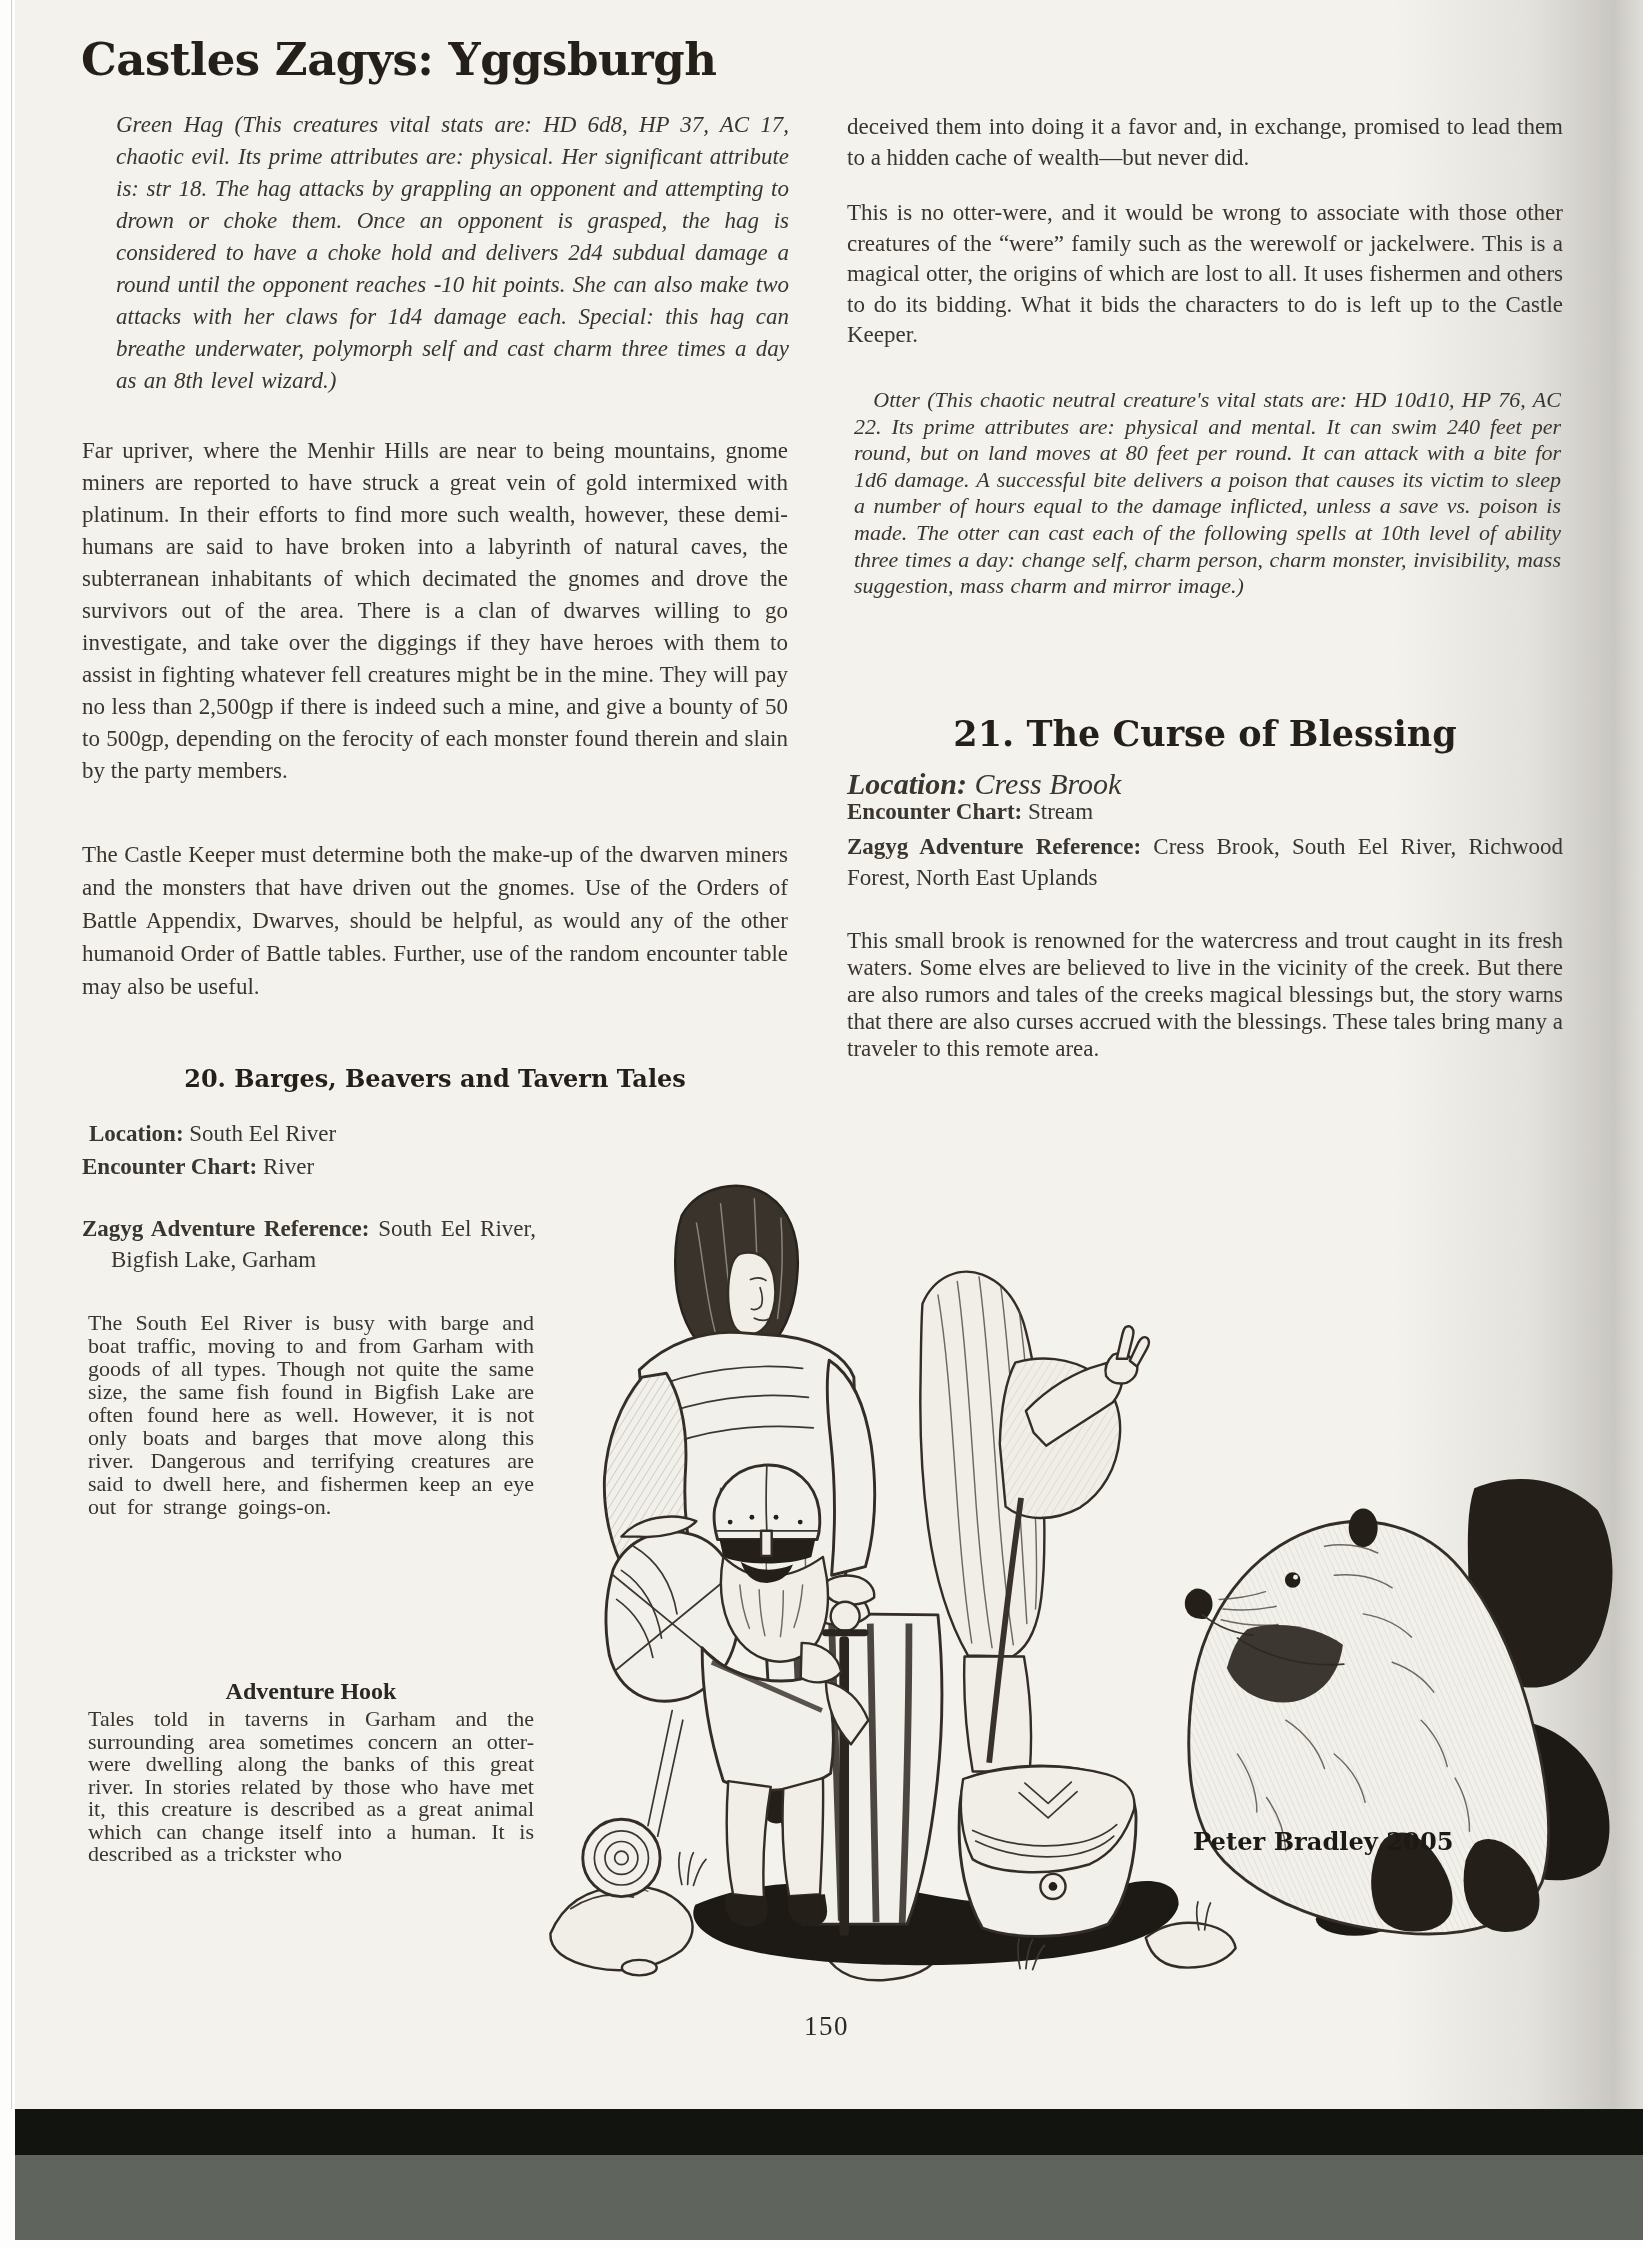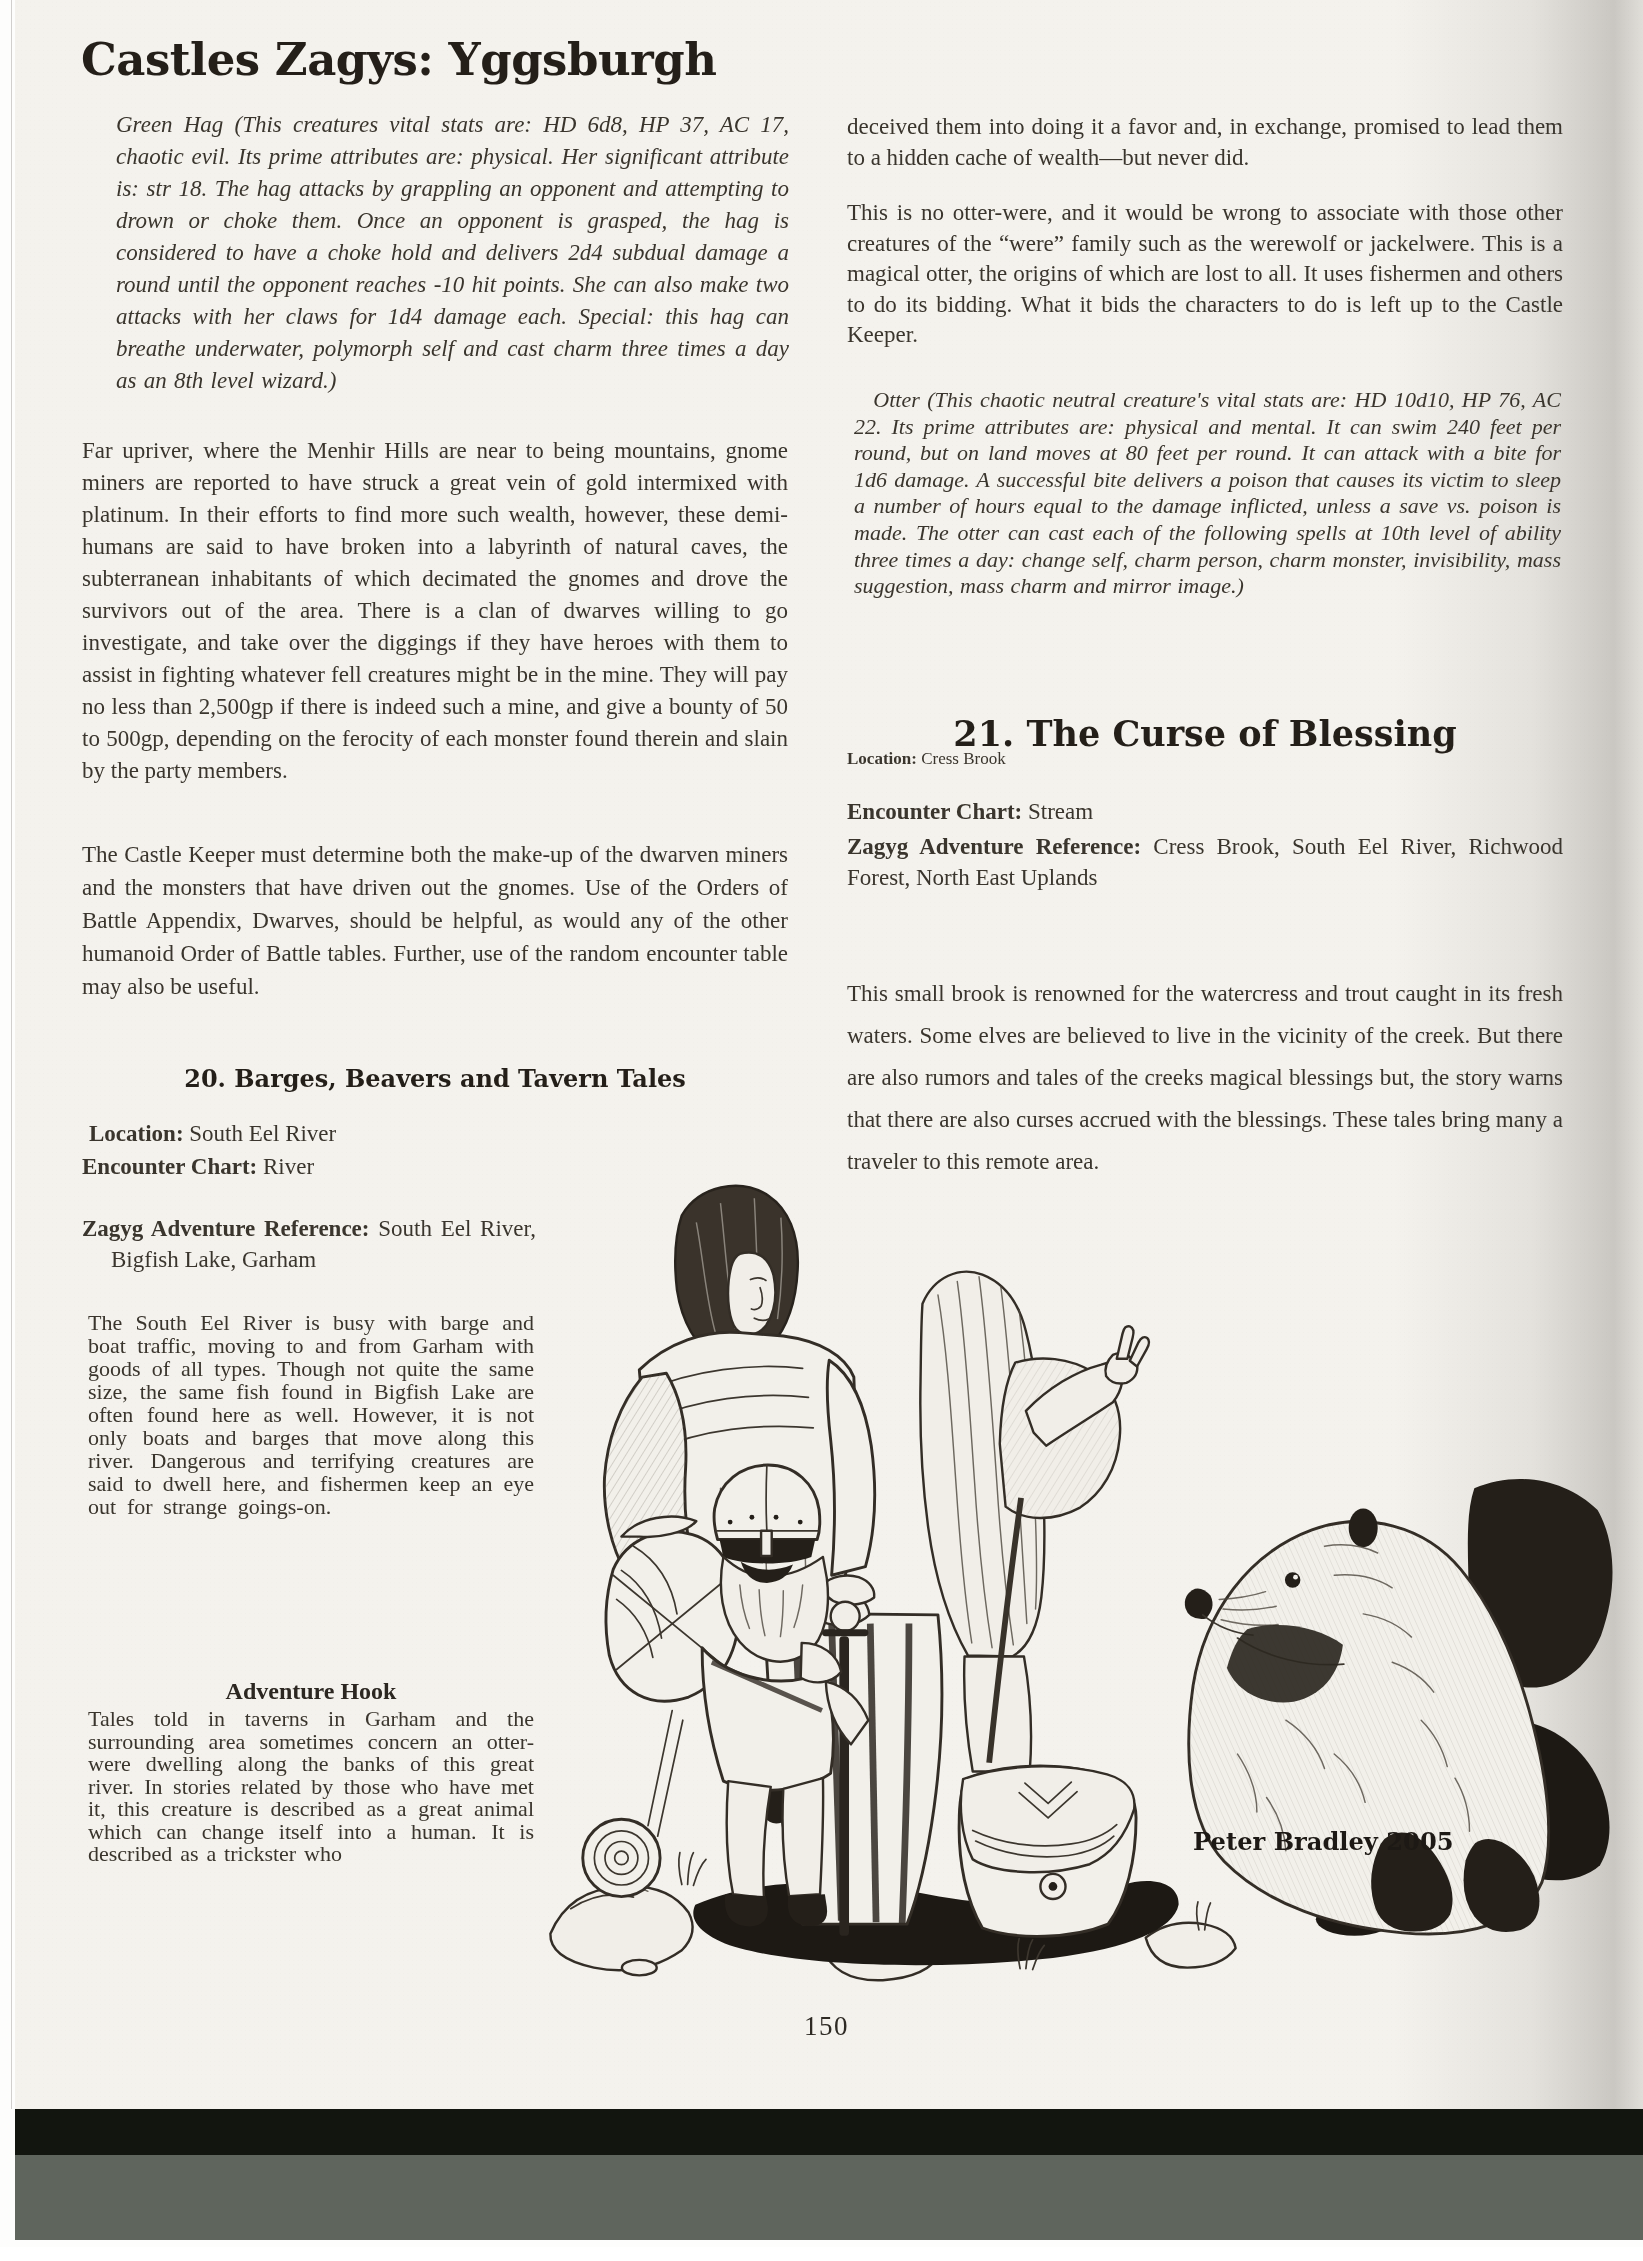--- a/index.html
+++ b/index.html
@@ -29,24 +29,24 @@
   #ref20      { left:82px;  top:1214px; width:425px; padding-left:29px; text-indent:-29px;
                 font-size:23px; line-height:30.5px; }
   #river      { left:88px;  top:1311px; width:446px; font-size:22px; line-height:23px; word-spacing:5.3px; }
   #hookh      { left:88px;  top:1678px; width:446px; font-size:24px; text-align:center; font-weight:700; margin:0; position:absolute; color:#2c2721; }
   #hookp      { left:88px;  top:1708px; width:446px; font-size:22px; line-height:22.5px; word-spacing:2.4px; }
 
   #deceived   { left:847px; top:112px;  width:716px; font-size:23px; line-height:30.5px; }
   #ottermagic { left:847px; top:198px;  width:716px; font-size:23px; line-height:30.5px; }
   #otterstats { left:854px; top:387px;  width:707px; font-size:22px; line-height:26.6px; text-indent:19.3px; word-spacing:1px; }
   #h21        { left:847px; top:713px; width:716px; font-size:35px; text-align:center; }
-  #loc21      { left:847px; top:749px; font-size:17px; }
+  #loc21      { left:847px; top:767px; font-size:30px;font-style:italic; }
   #enc21      { left:847px; top:799px; font-size:23px; }
   #ref21      { left:847px; top:832px; width:716px; font-size:23px; line-height:30.5px; }
-  #brook      { left:847px; top:973px; width:716px; font-size:23px; line-height:42px; }
+  #brook      { left:847px; top:927px; width:716px; font-size:23px; line-height:27px; }
 
   #pagenum    { left:749px; top:2011px; width:155px; text-align:center; font-size:27px; letter-spacing:1.5px; color:#2e2a24; }
 
   #illo { position:absolute; left:510px; top:1150px; width:1112px; height:836px; }
   .ink      { stroke:#332d26; stroke-width:6; fill:#f2f0ea; stroke-linejoin:round; stroke-linecap:round; }
   .ink5     { stroke:#332d26; stroke-width:5; fill:#f1eee8; stroke-linejoin:round; stroke-linecap:round; }
   .thin     { stroke:#3c362e; stroke-width:3.5; fill:none; stroke-linecap:round; }
   .thin2    { stroke:#4d473e; stroke-width:3; fill:none; stroke-linecap:round; opacity:.8; }
   .dark     { fill:#241f19; stroke:none; }
   .darker   { fill:#1d1914; stroke:none; }

